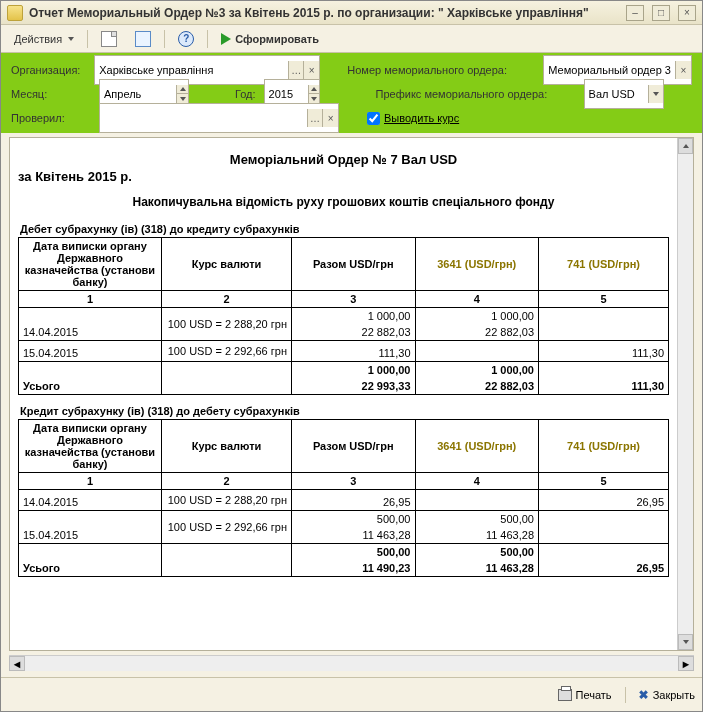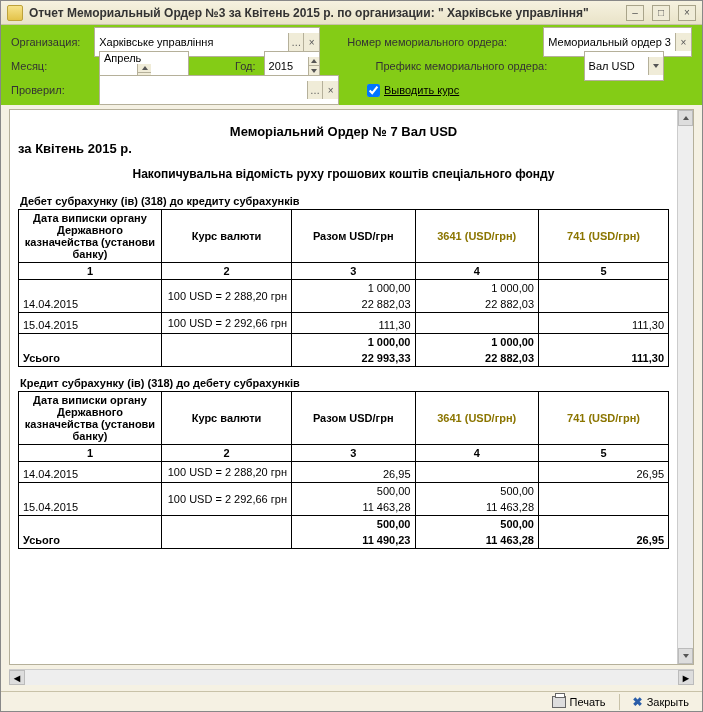--- a/index.html
+++ b/index.html
@@ -145,27 +145,27 @@
   .hscroll {
     height:16px; border-top:1px solid #ccc;
     display:flex;align-items:center;
     background:#eee;
     margin:0 8px 6px 8px;
   }
   .hscroll .sbtn{width:16px;height:100%;background:#ddd;border:1px solid #bbb;display:flex;align-items:center;justify-content:center;cursor:pointer;}
   .hscroll .strack{flex:1;background:#eee;}
 
   .statusbar {
-    height:20px;
+    height:34px;
     border-top:1px solid #c8c2a8;
     background:#f5f1e3;
     display:flex;
     align-items:center;
     justify-content:flex-end;
-    padding:0 6px;
+    padding:0 0;
     gap:6px;
   }
   .st-btn {
     display:inline-flex;align-items:center;gap:4px;
     padding:2px 6px;border:1px solid transparent;cursor:pointer;
   }
   .st-sep{width:1px;height:16px;background:#c8c2a8;}
   .icon-print{width:14px;height:12px;border:1px solid #666;background:#ddd;position:relative;}
   .icon-print:before{content:"";position:absolute;top:-4px;left:2px;width:8px;height:3px;border:1px solid #666;background:#fff;}
   .icon-close-x{color:#2a5da8;font-weight:bold;font-size:12px;}
@@ -197,39 +197,61 @@
 <div class="window">
 
   <div class="title-bar">
     <span class="app-icon"></span>
     <span class="title">Отчет Мемориальный Ордер №3 за Квітень 2015 р. по организации: " Харківське управління"</span>
     <span class="win-btn">–</span>
     <span class="win-btn">□</span>
     <span class="win-btn">×</span>
   </div>
 
+  <div class="toolbar">
+    <span class="tb-btn">
+      <span class="tb-text">Действия</span>
+      <span class="caret"></span>
+    </span>
+    <span class="tb-sep"></span>
+    <span class="tb-btn">
+        <span class="tb-icon icon-doc"></span>
+      </span>
+    <span class="tb-btn">
+        <span class="tb-icon icon-doc2"></span>
+      </span>
+    <span class="tb-sep"></span>
+    <span class="tb-btn">
+        <span class="tb-icon icon-help">?</span>
+      </span>
+    <span class="tb-sep"></span>
+    <span class="tb-btn">
+      <span class="icon-play"></span>
+      <span class="tb-text" style="font-weight:bold;">Сформировать</span>
+    </span>
+  </div>
 
   <div class="form-area">
     <div class="form-row">
       <span class="lbl lbl-w1">Организация:</span>
       <span class="field" style="width:240px;">
         <input value="Харківське управління" style="">
         <span class="fbtn">…</span>
         <span class="fbtn">×</span>
       </span>
       <span style="width:12px;"></span>
       <span class="lbl lbl-w2">Номер мемориального ордера:</span>
       <span class="field" style="width:158px;">
         <input value="Мемориальный ордер 3 ..." style="">
         <span class="fbtn">×</span>
       </span>
     </div>
     <div class="form-row">
       <span class="lbl lbl-w1">Месяц:</span>
-      <span class="field" style="width:90px;flex-direction:column;">
+      <span class="field" style="width:90px;">
         <input value="Апрель" style="">
         <span class="spinner">
           <div>
               <span class="arrow-up"></span>
             </div>
           <div>
               <span class="arrow-dn"></span>
             </div>
         </span>
       </span>

